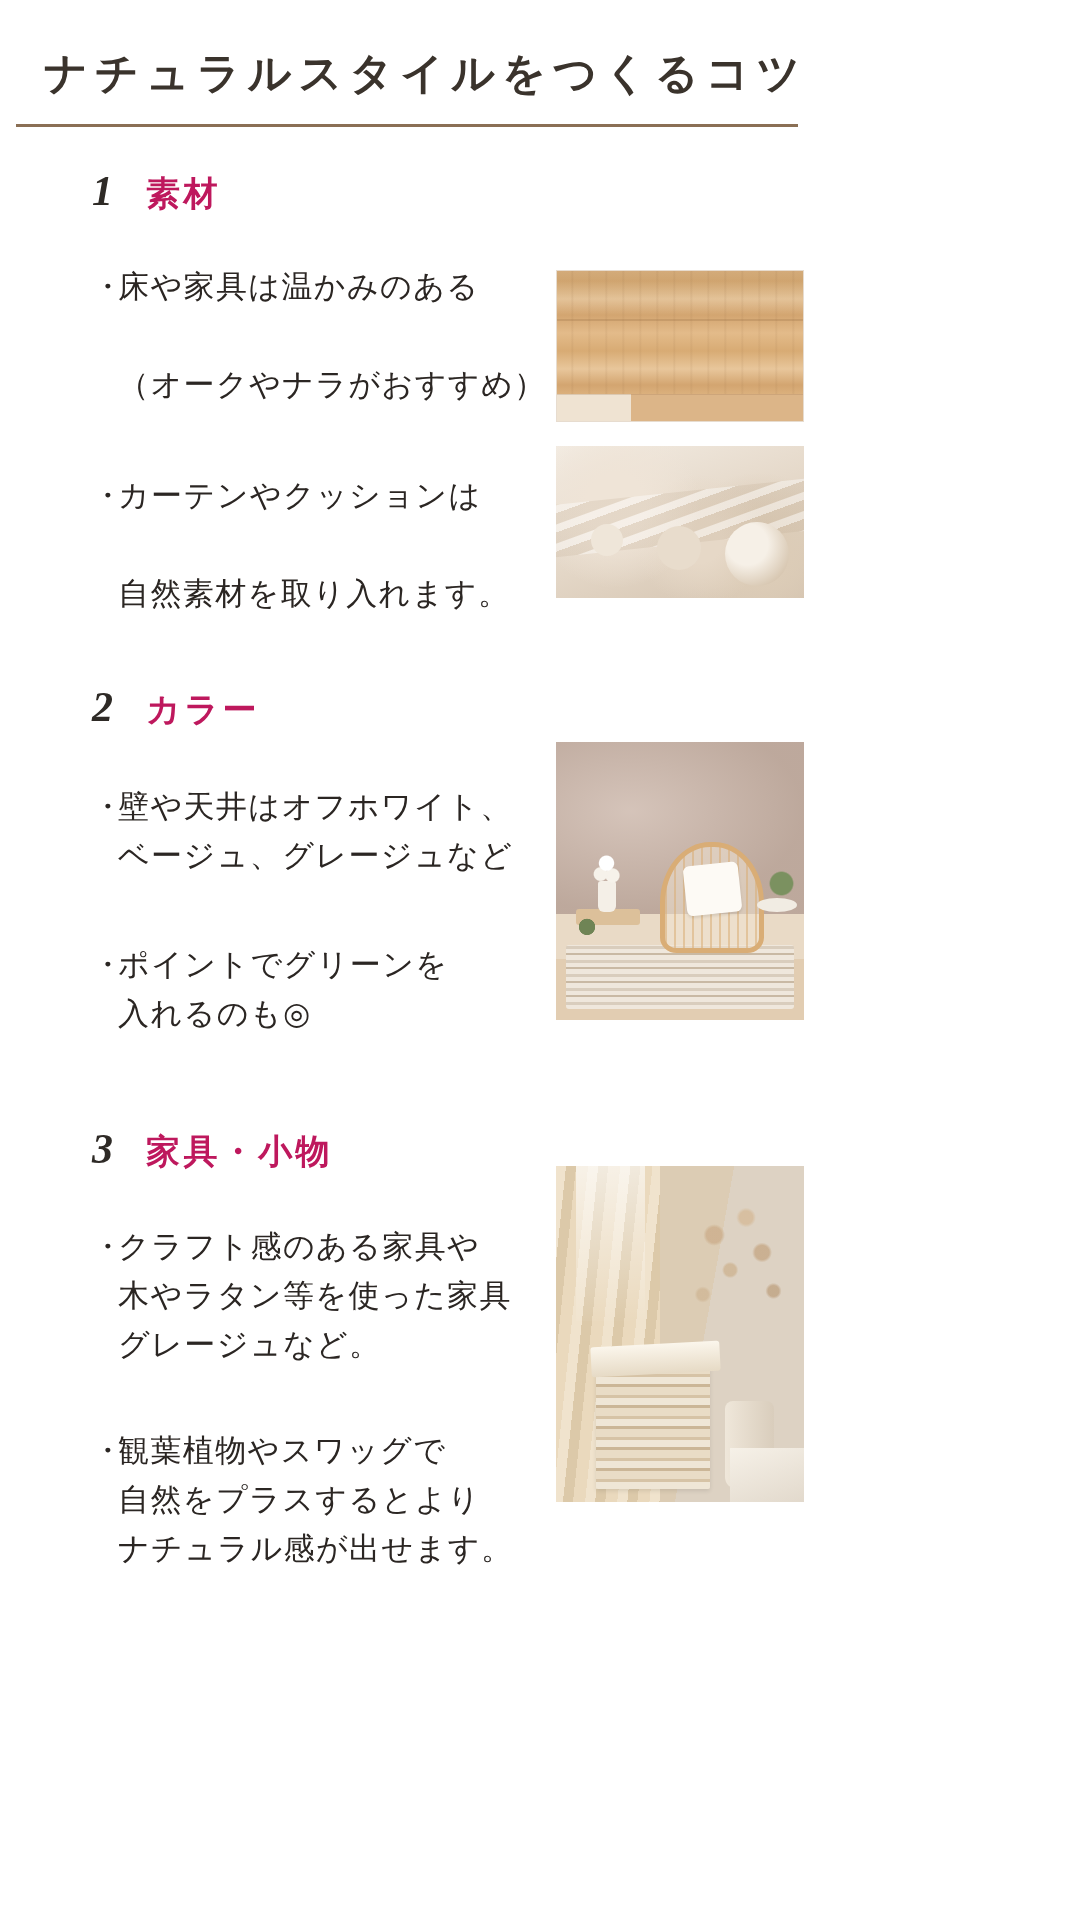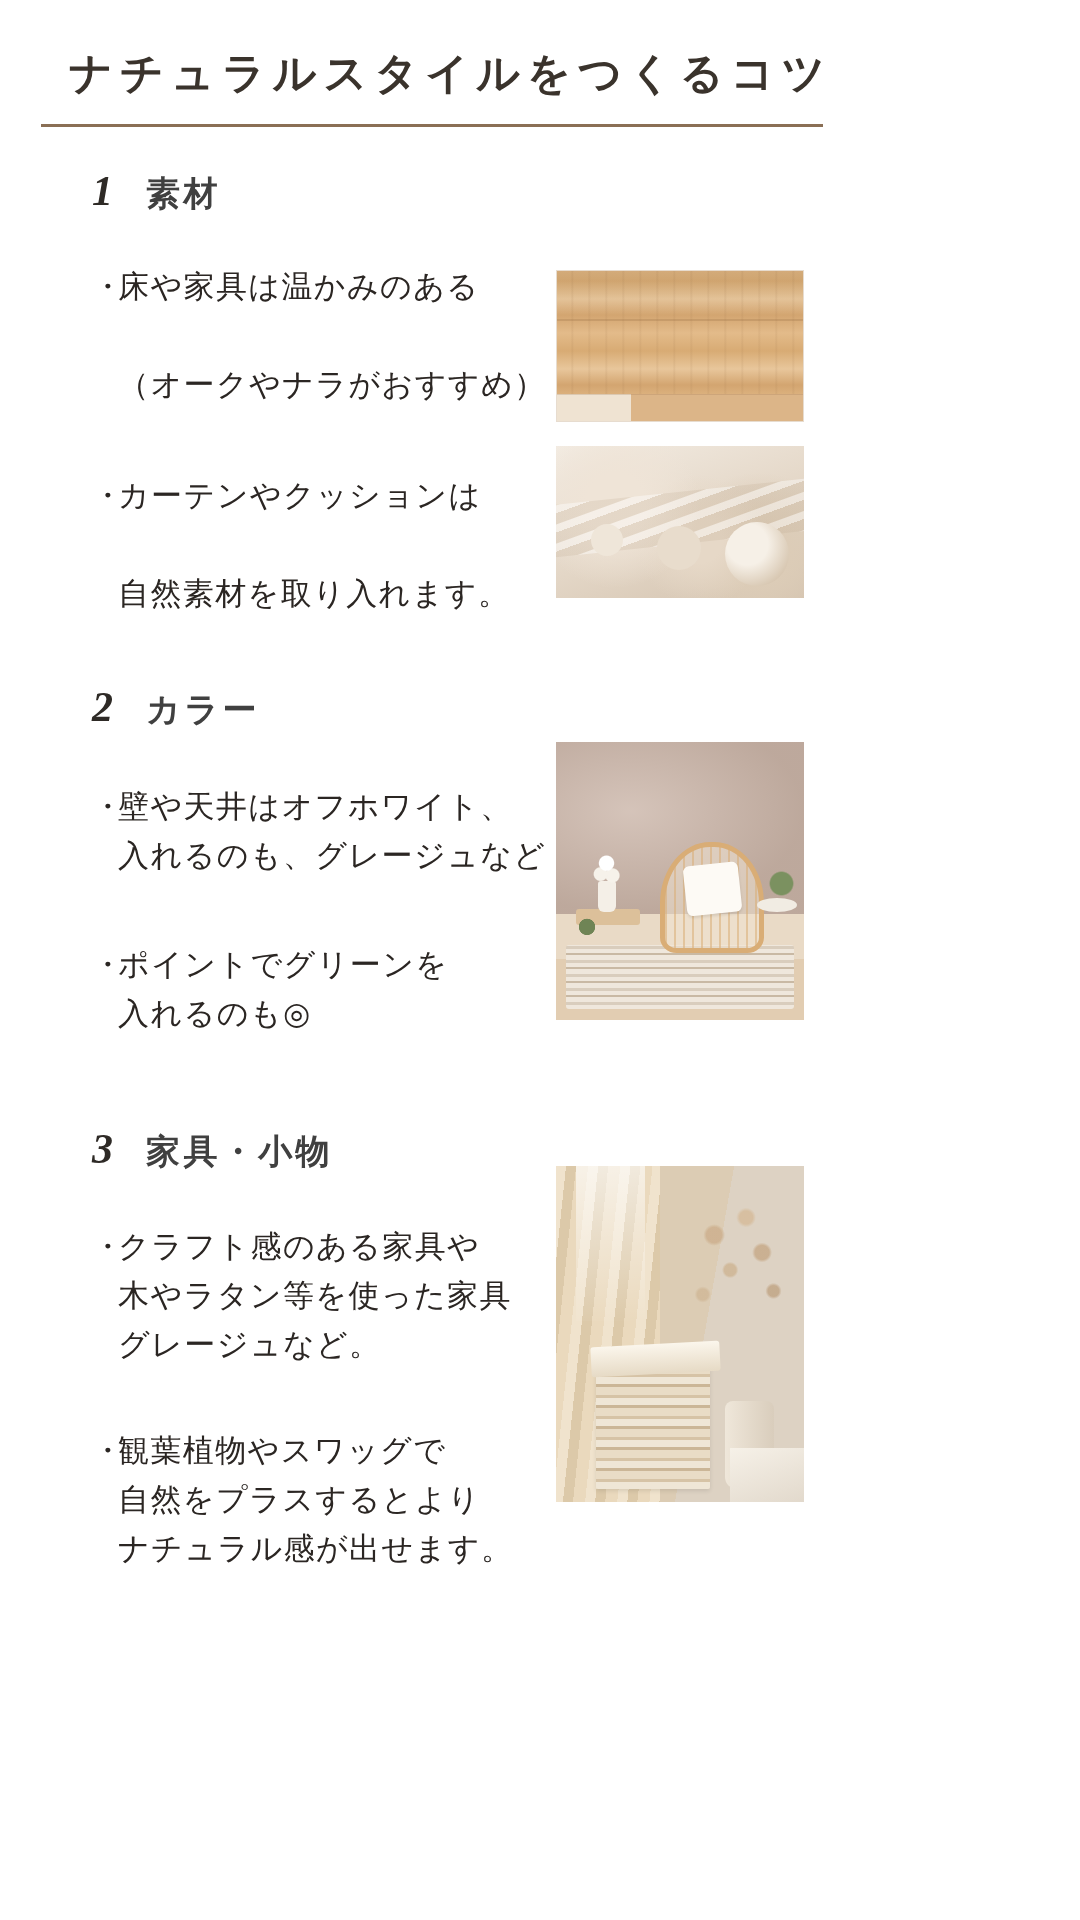--- a/index.html
+++ b/index.html
@@ -20,21 +20,21 @@
   .page {
     width: 1080px;
     height: 1920px;
     padding: 0;
     position: relative;
   }
 
   
   .title-wrap {
     margin: 46px 12px 0 0;
-    padding-left: 69px;
+    padding-left: 44px;
   }
   .main-title {
     font-size: 43px;
     letter-spacing: 0.16em;
     font-weight: 700;
     color: #3a332c;
     line-height: 1.3;
     font-family: "Liberation Serif", "DejaVu Serif", serif;
   }
   .title-rule {
@@ -58,21 +58,21 @@
     font-style: italic;
     font-weight: 700;
     color: #2e2a26;
     font-family: "Liberation Serif", "DejaVu Serif", serif;
     min-width: 54px;
   }
   .sec-label {
     font-size: 34px;
     font-weight: 700;
     letter-spacing: 0.10em;
-    color: #404040;
+    color: #be185d;
   }
 
   .row {
     display: flex;
     align-items: flex-start;
     padding-left: 92px;
   }
 
   .bullets { width: 560px; }
 
@@ -296,21 +296,21 @@
       <span class="sec-num">2</span>
       <span class="sec-label">カラー</span>
     </div>
 
     <div class="row" style="margin-top:50px;">
       <div class="bullets">
         <div class="bullet">
           <span class="dot">・</span>
           <span class="btext">
             <span>壁や天井はオフホワイト、</span><br>
-            <span>入れるのも、グレージュなど</span><br>
+            <span>ベージュ、グレージュなど</span><br>
           </span>
         </div>
 
         <div class="bullet" style="margin-top:60px;">
           <span class="dot">・</span>
           <span class="btext">
             <span>ポイントでグリーンを</span><br>
             <span>入れるのも◎</span>
           </span>
         </div>

